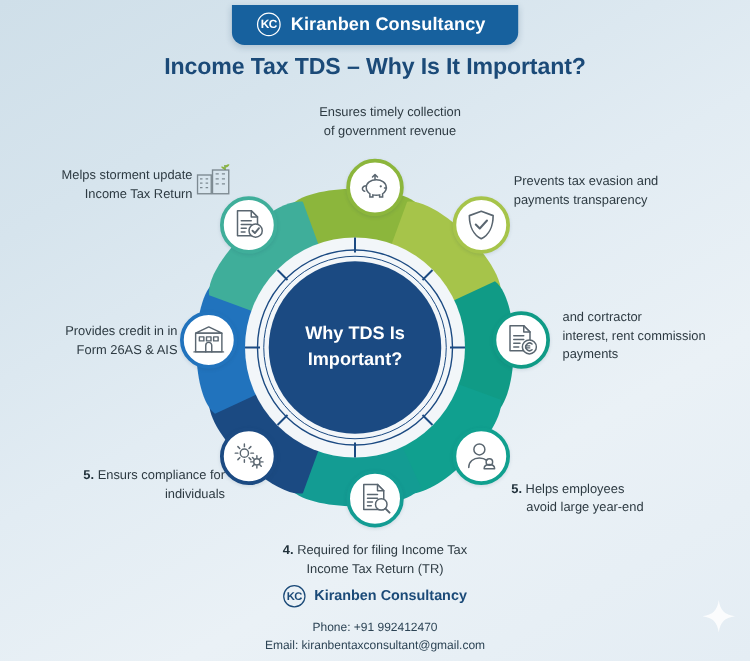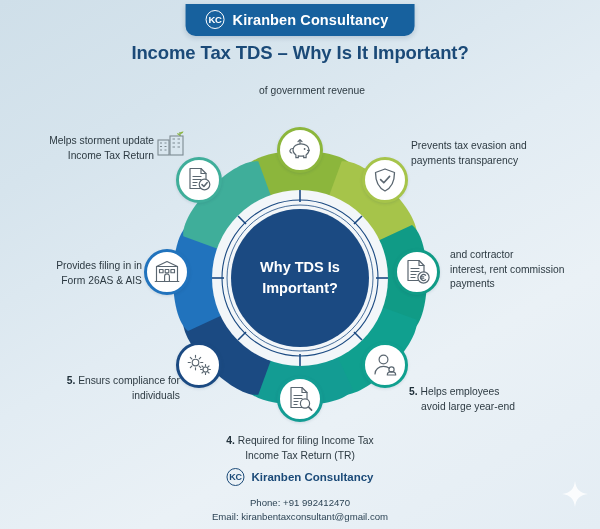--- a/index.html
+++ b/index.html
@@ -52,21 +52,21 @@
     text-align: center;
     color: #1b4a78;
     font-size: 18.5px;
     font-weight: bold;
     letter-spacing: -0.1px;
   }
 
   
   .wheel-wrap {
     position: absolute;
-    left: 150px;
+    left: 134px;
     top: 128px;
     width: 300px;
     height: 300px;
   }
   .wheel-wrap svg { display: block; width: 300px; height: 300px; }
 
   
   .icon-bubble {
     position: absolute;
     width: 46px; height: 46px;
@@ -296,20 +296,21 @@
       <path d="M3 1.5h11l5 5v15H3Z"></path>
       <path d="M14 1.5v5h5"></path>
       <path d="M6 9.5h8M6 12.5h8M6 15.5h4M6 18.5h3"></path>
       <circle cx="17.5" cy="17.5" r="5.3" fill="#ffffff"></circle>
       <path d="M15 17.6 L16.9 19.5 L20.2 15.5" stroke-width="1.5"></path>
     </g>
   </svg>
 </div>
 
 <div class="callout" style="left:232px;top:84px;width:160px;text-align:center;">
+  <div>Ensures timely collection</div>
   <div>of government revenue</div>
 </div>
 
 <div class="callout" style="left:411px;top:139px;width:165px;text-align:left;">
   <div>Prevents tax evasion and</div>
   <div>payments transparency</div>
 </div>
 
 <div class="callout" style="left:450px;top:248px;width:145px;text-align:left;">
   <div>and cortractor</div>
@@ -326,21 +327,21 @@
   <div><b>4.</b> <span>Required for filing Income Tax</span></div>
   <div>Income Tax Return (TR)</div>
 </div>
 
 <div class="callout" style="left:28px;top:374px;width:152px;text-align:right;">
   <div><b>5.</b> <span>Ensurs compliance for</span></div>
   <div>individuals</div>
 </div>
 
 <div class="callout" style="left:22px;top:259px;width:120px;text-align:right;">
-  <div>Provides filing in in</div>
+  <div>Provides credit in in</div>
   <div>Form 26AS &amp; AIS</div>
 </div>
 
 <div class="callout" style="left:22px;top:134px;width:132px;text-align:right;">
   <div>Melps storment update</div>
   <div>Income Tax Return</div>
 </div>
 
 <div class="footer-brand">
   <span class="kc-mark">KC</span>

